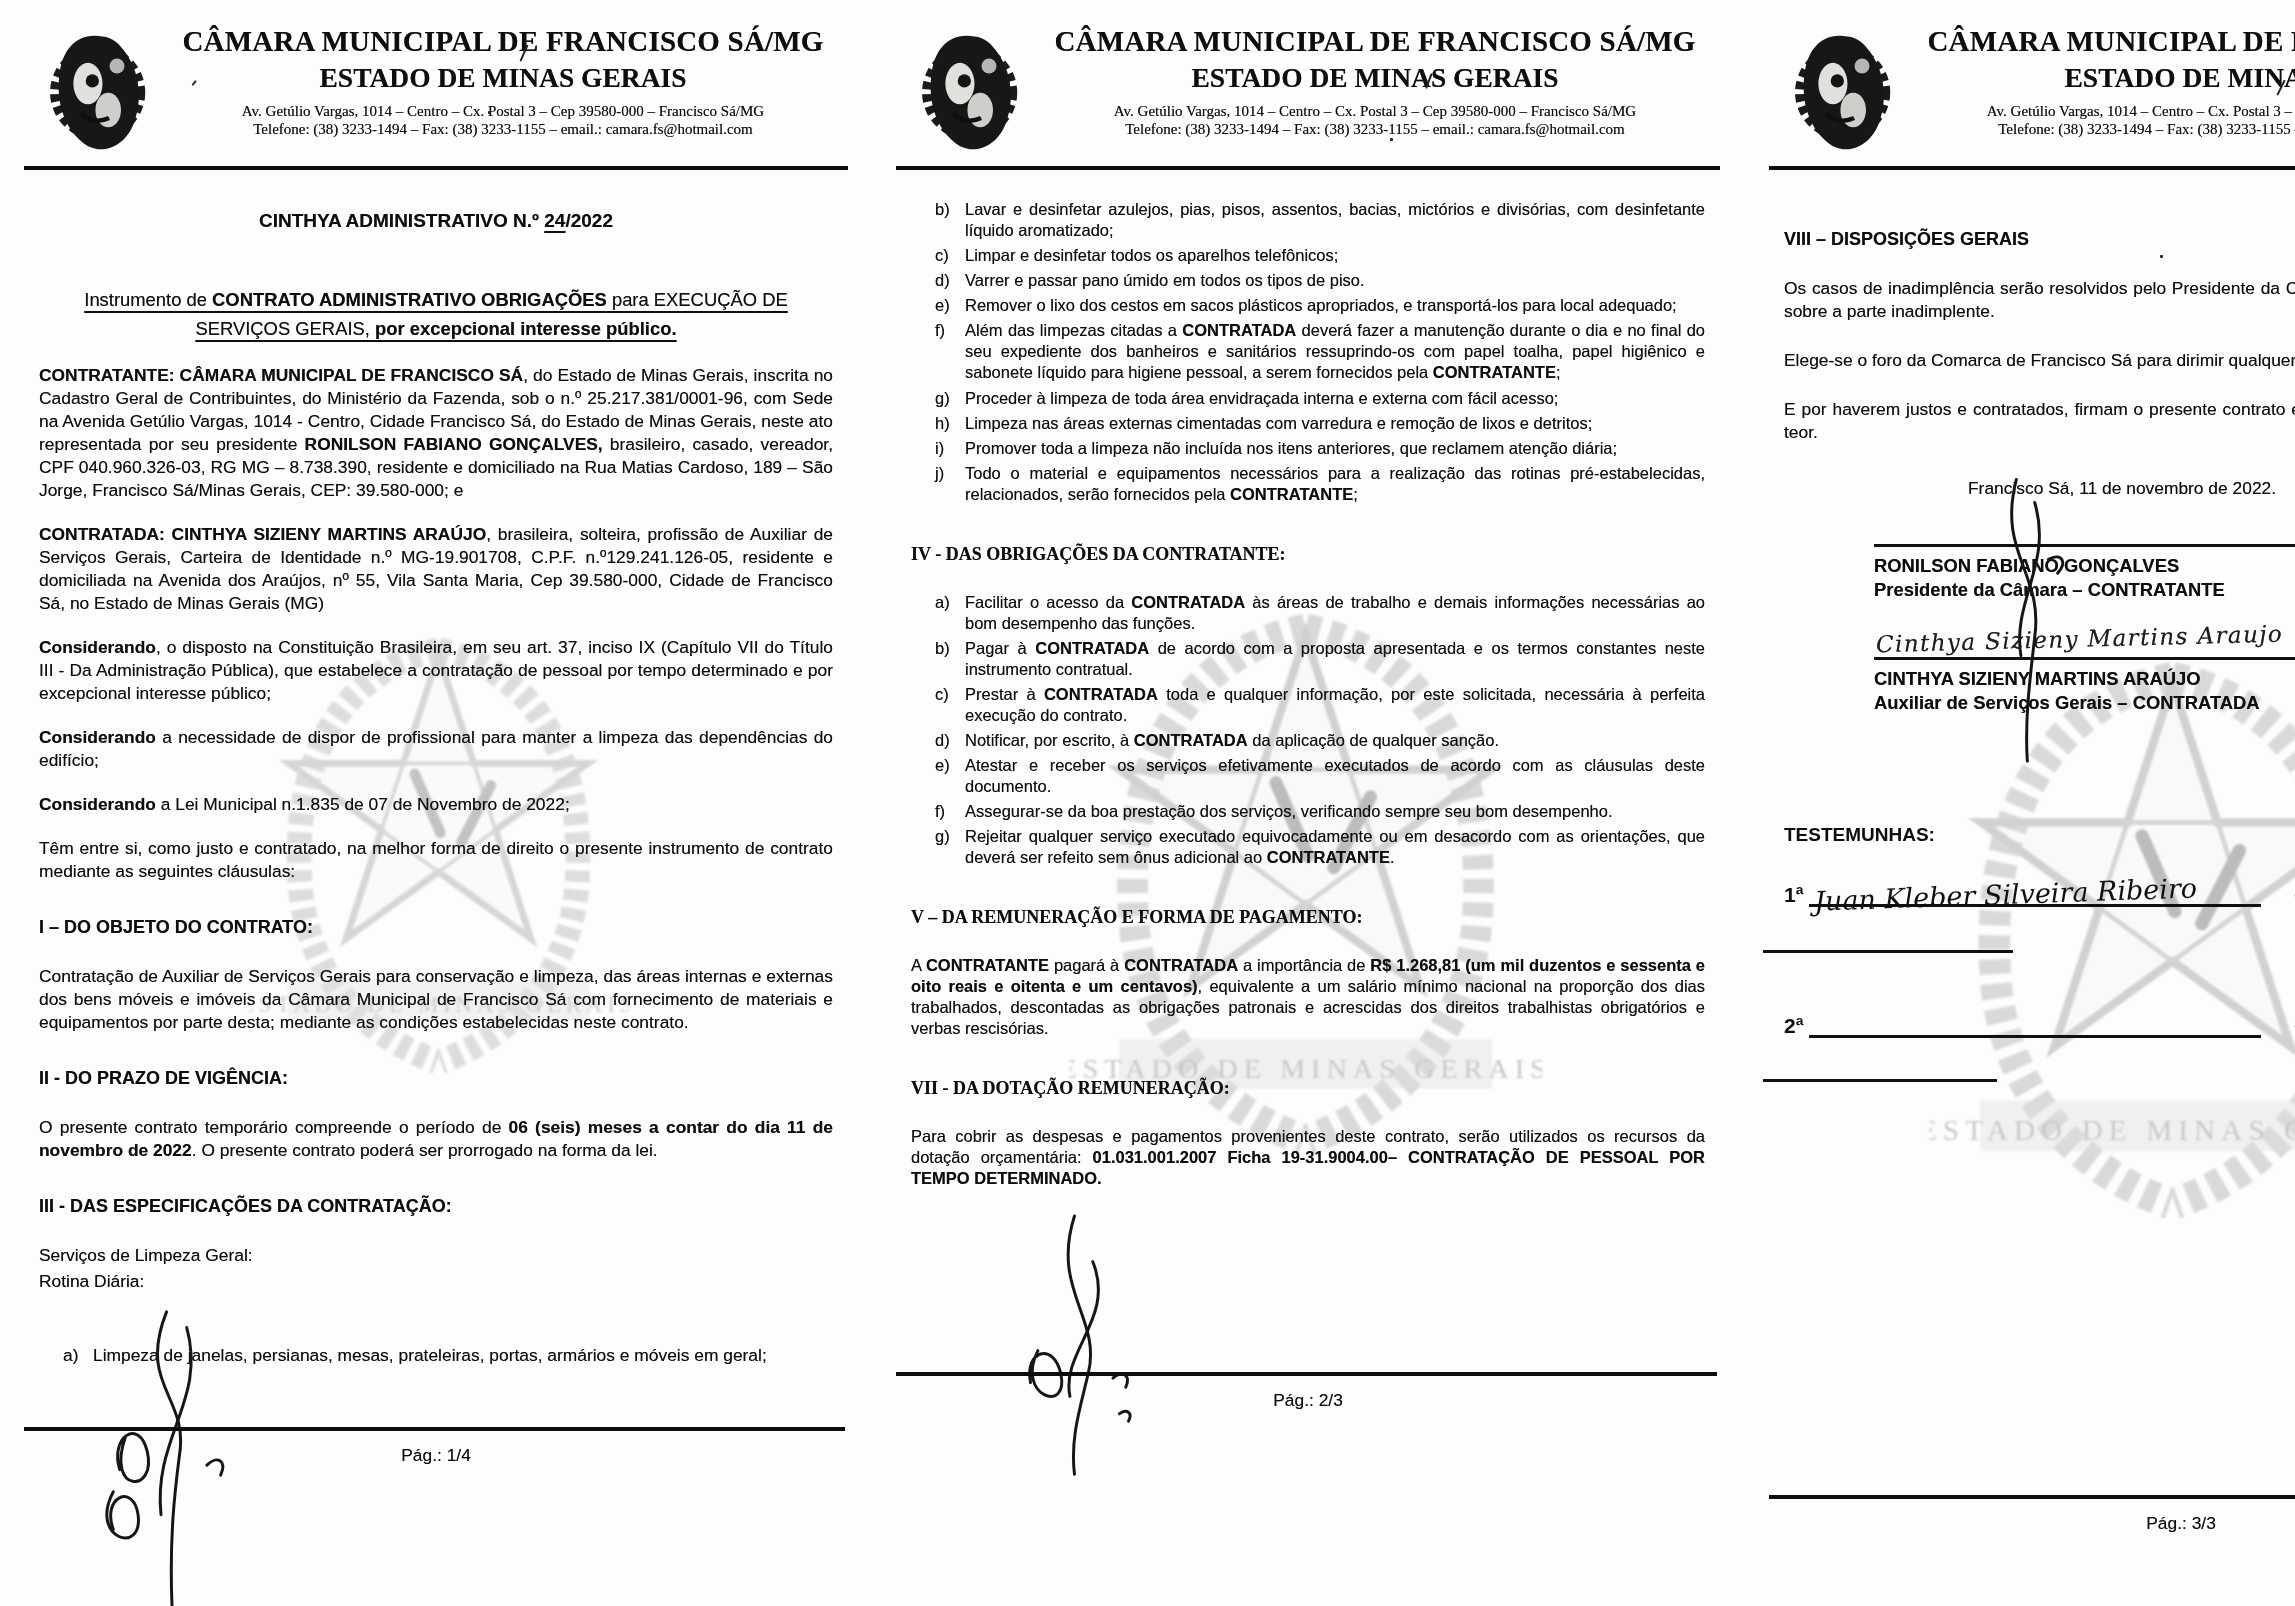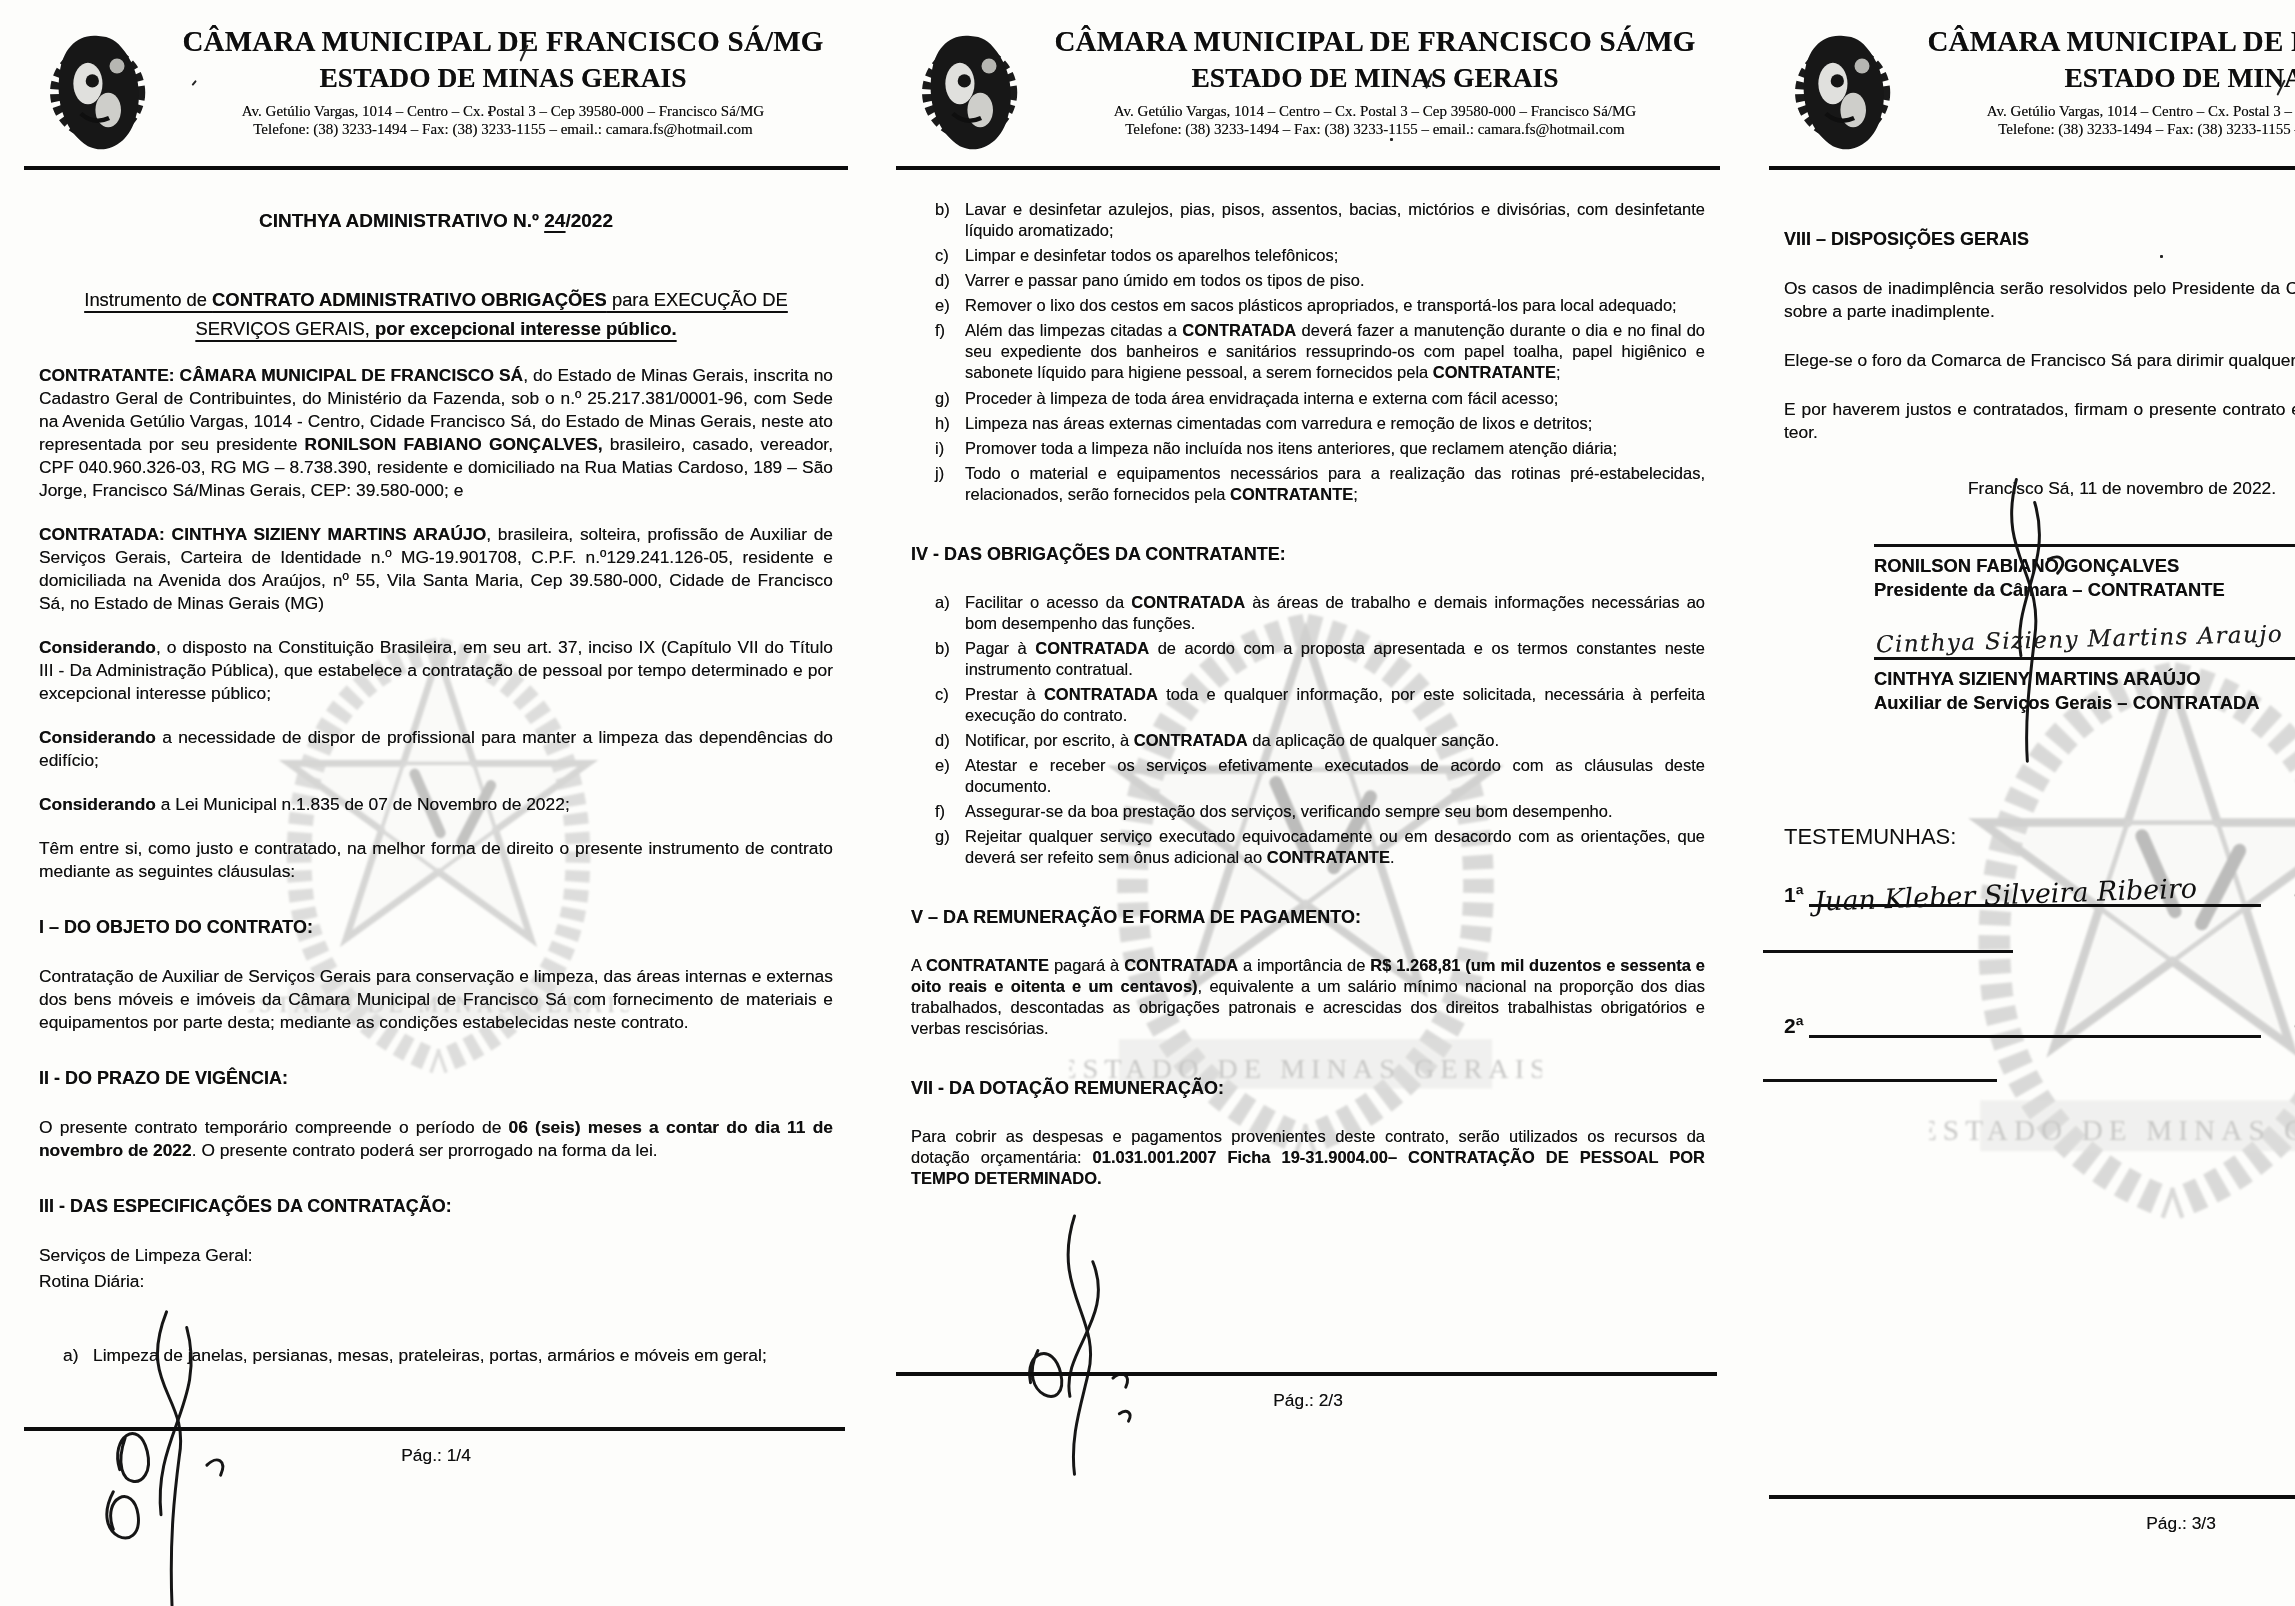--- a/index.html
+++ b/index.html
@@ -28,21 +28,21 @@
   .p{text-align:justify;margin:21px 0;}
   .h{font-weight:bold;margin:33px 0 26px;font-size:18px;}
   .line2{margin:2.8px 0;}
   .li{display:flex;margin:6.4px 0;}
   .li .ltr{flex:0 0 54px;padding-left:24px;box-sizing:border-box;}
   .li .txt{flex:1;text-align:justify;}
   .line2 + .li{margin-top:51px;}
   .b{font-weight:bold;}
   .pg2 .page-content{font-size:16.5px;line-height:21px;}
   .pg2 .li{margin:4.1px 0;}
-  .pg2 .h{margin:39px 0 27px;}
+  .pg2 .h{margin:39px 0 27px;font-family:Liberation Serif, serif;}
   .pg2 .p{margin:23px 0;}
   .pg3 .p{margin:26px 0;}
   .date-line{margin:33px 0 0 184px;}
 
   
   .f-line{position:absolute;left:24px;right:27px;height:3.7px;background:#0d0d0d;}
   .f-text{position:absolute;left:0;width:100%;text-align:center;font-weight:normal;font-size:17.4px;
     text-shadow:0 0 0.5px rgba(0,0,0,.5);}
   #p1 .f-line{top:1427px;} #p1 .f-text{top:1445px;}
   #p2 .f-line{top:1372px;} #p2 .f-text{top:1390px;}
@@ -56,21 +56,21 @@
 
   
   .sigblock{position:absolute;left:129px;width:489px;border-top:3.2px solid #101010;
     text-shadow:0 0 0.5px rgba(0,0,0,.55);}
   #sigA{top:544px;} #sigB{top:657px;}
   .signame{font-weight:bold;font-size:18.4px;margin-top:7.3px;line-height:24px;}
   .sigrole{font-weight:bold;font-size:18.4px;line-height:24px;}
   .cursive{font-family:"DejaVu Serif",serif;font-style:italic;}
   #cinthya-hand{position:absolute;left:2.3px;top:-36px;width:546px;font-size:23px;color:#1d1d1d;
     transform:rotate(-1.5deg);letter-spacing:1.4px;white-space:nowrap;}
-  .witness-label{position:absolute;left:39px;top:824px;font-weight:normal;font-size:22px;}
+  .witness-label{position:absolute;left:39px;top:824px;font-weight:bold;font-size:19px;}
   .wit-row{position:absolute;left:39px;right:39px;display:flex;align-items:flex-end;}
   #wit1{top:863px;height:44px;} #wit2{top:994px;height:44px;}
   .wit-ord{font-weight:bold;font-size:21px;padding-right:5.5px;}
   .wit-line{border-bottom:3.2px solid #101010;height:41px;position:relative;width:452px;}
   .wit-cpf{font-weight:bold;font-size:19px;margin-left:33px;}
   #juan-hand{position:absolute;left:5.5px;bottom:-6.4px;font-size:27px;color:#101010;
     transform:rotate(-2deg);white-space:nowrap;}
   .subline{position:absolute;background:#101010;height:3.2px;}
   #sub1{left:18.4px;top:950px;width:250px;}
   #sub2{left:18.4px;top:1079px;width:234px;}

